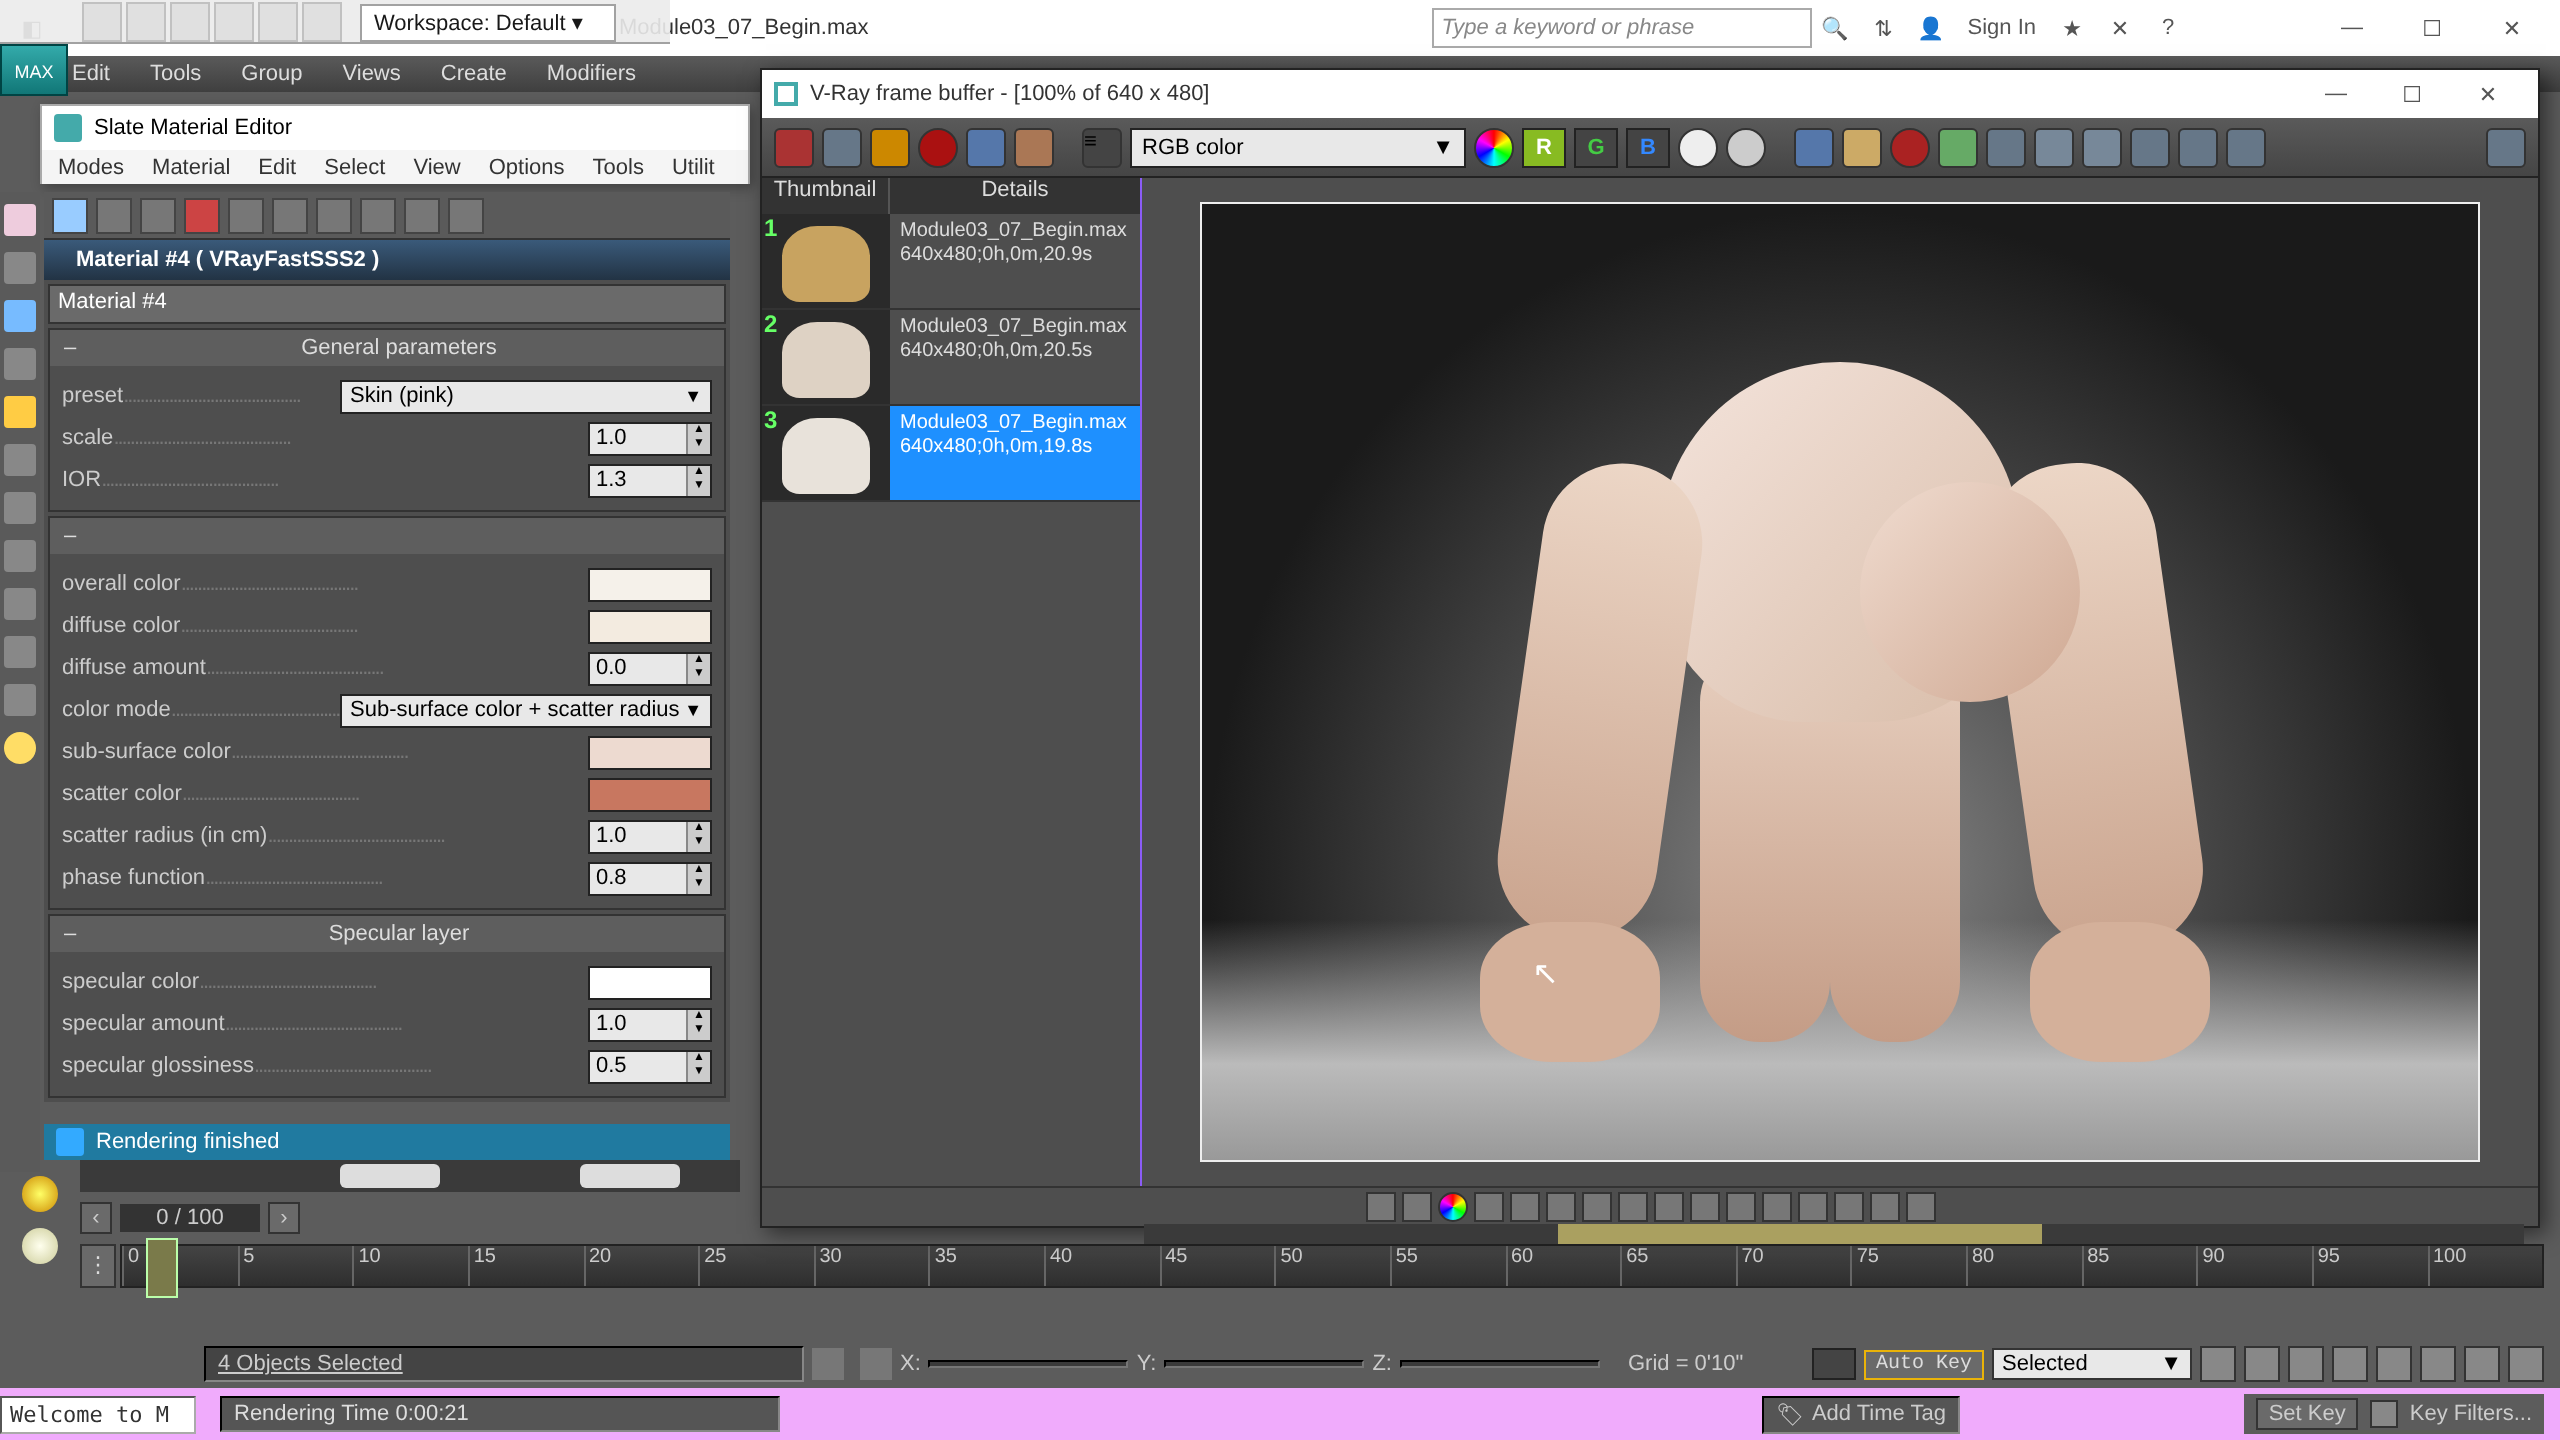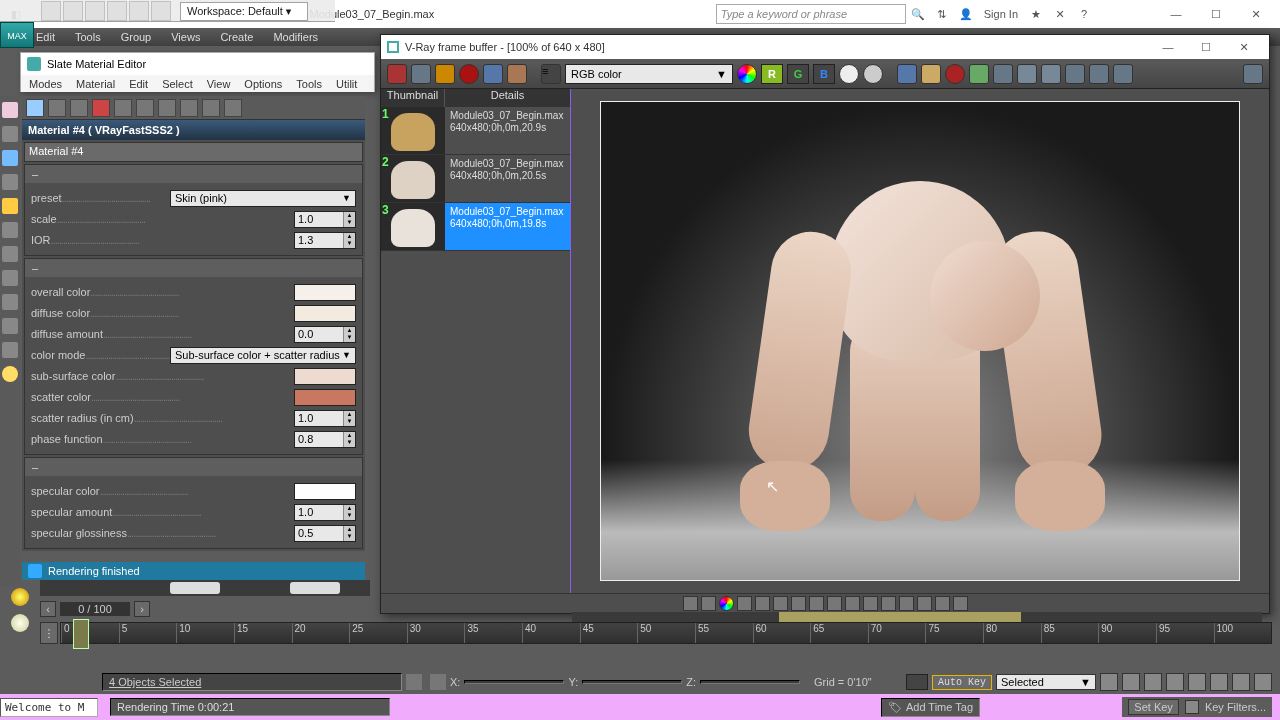--- a/index.html
+++ b/index.html
@@ -29,21 +29,21 @@
 .sme-menu { height: 17px; background: #f5f5f5; display: flex; gap: 14px; padding: 0 8px; align-items: center; color: #333; }
 
 
 .left-strip { position: absolute; left: 0; top: 96px; width: 20px; height: 490px; background: #5a5a5a; display: flex; flex-direction: column; gap: 8px; padding-top: 6px; align-items: center; }
 .left-strip .ls-ico { width: 16px; height: 16px; background: #888; border-radius: 2px; }
 
 
 .mat-panel { position: absolute; left: 22px; top: 96px; width: 343px; background: #4e4e4e; color: #ddd; }
 .mat-toolbar { height: 24px; background: #5a5a5a; display: flex; align-items: center; padding: 0 4px; gap: 4px; border-bottom: 1px solid #333; }
 .mat-toolbar .mt-ico { width: 18px; height: 18px; background: #777; border: 1px solid #444; }
-.mat-header { height: 20px; background: linear-gradient(#3a5a7a,#234); padding: 0 6px; display: flex; align-items: center; font-weight: bold; color: #fff; }
+.mat-header { height: 20px; background: linear-gradient(#3a5a7a,#234); padding: 0 16px; display: flex; align-items: center; font-weight: bold; color: #fff; }
 .mat-namebox { height: 20px; background: #6a6a6a; border: 1px solid #333; margin: 2px; padding: 2px 4px; color: #fff; }
 .mat-group { margin: 2px; border: 1px solid #333; }
 .mat-group-hd { height: 18px; background: #5e5e5e; display: flex; align-items: center; padding: 0 4px; }
 .mat-group-hd .toggle { width: 12px; text-align: center; }
 .mat-group-hd .title { flex: 1; text-align: center; }
 .mat-body { padding: 4px 6px; background: #4e4e4e; }
 .mat-row { display: flex; align-items: center; height: 20px; margin: 1px 0; }
 .mat-row .label { flex: 1; color: #ccc; white-space: nowrap; overflow: hidden; }
 .mat-row .dots::after { content: "..........................................."; color: #777; letter-spacing: -1px; }
 .mat-row .combo, .mat-row .spinner, .mat-row .swatch { height: 17px; border: 1px solid #222; }
@@ -228,20 +228,21 @@
     <div class="mt-ico"></div>
     <div class="mt-ico"></div>
     <div class="mt-ico"></div>
   </div>
   <div class="mat-header">Material #4   ( VRayFastSSS2 )</div>
   <div class="mat-namebox">Material #4</div>
 
   <div class="mat-group">
     <div class="mat-group-hd">
         <span class="toggle">–</span>
+        <span class="title">General parameters</span>
       </div>
     <div class="mat-body">
       <div class="mat-row">
           <span class="label"><span>preset</span><span class="dots"></span></span>
         <div class="combo">
             <span>Skin (pink)</span>
             <span class="arrow">▼</span>
           </div>
         </div>
       <div class="mat-row">
@@ -324,20 +325,21 @@
               <div>▼</div>
             </span>
           </div>
         </div>
     </div>
   </div>
 
   <div class="mat-group">
     <div class="mat-group-hd">
         <span class="toggle">–</span>
+        <span class="title">Specular layer</span>
       </div>
     <div class="mat-body">
       <div class="mat-row">
           <span class="label"><span>specular color</span><span class="dots"></span></span>
         <div class="swatch" style="background: rgb(255, 255, 255);"></div>
         </div>
       <div class="mat-row">
           <span class="label"><span>specular amount</span><span class="dots"></span></span>
         <div class="spinner">
             <span class="val">1.0</span>

